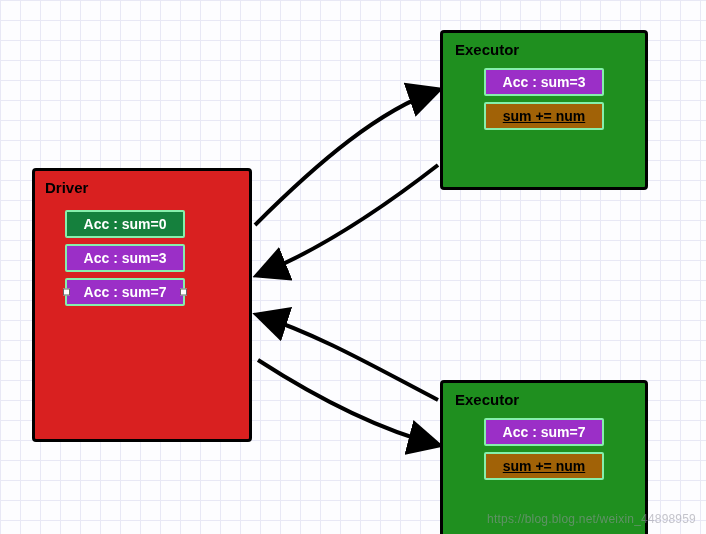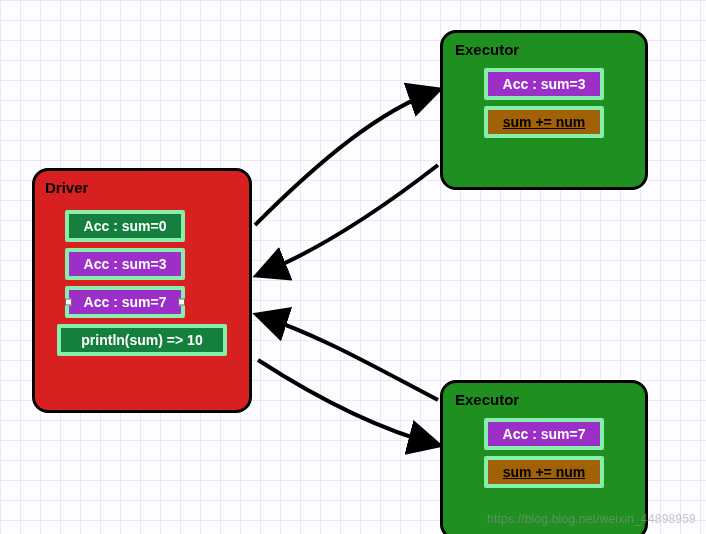--- a/index.html
+++ b/index.html
@@ -11,27 +11,27 @@
     background: #fdfdff;
     background-image:
       linear-gradient(#e8e8f5 1px, transparent 1px),
       linear-gradient(90deg, #e8e8f5 1px, transparent 1px);
     background-size: 20px 20px;
     overflow: hidden;
   }
   .box {
     position: absolute;
     border: 3px solid #000;
-    border-radius: 16px;
+    border-radius: 4px;
   }
   .driver {
     left: 32px;
     top: 168px;
     width: 220px;
-    height: 245px;
+    height: 274px;
     background: #d92020;
     padding: 8px 10px 10px 10px;
   }
   .driver-title {
     color: #000;
     font-weight: bold;
     font-size: 15px;
     margin-bottom: 14px;
   }
   .executor {
@@ -42,21 +42,21 @@
   }
   .exec1 { left: 440px; top: 30px; }
   .exec2 { left: 440px; top: 380px; }
   .exec-title {
     color: #000;
     font-weight: bold;
     font-size: 15px;
     margin-bottom: 10px;
   }
   .chip {
-    border: 4px solid #86efac;
+    border: 2px solid #86efac;
     border-radius: 2px;
     color: #fff;
     font-weight: bold;
     font-size: 14px;
     padding: 4px 8px;
     margin: 6px auto;
     text-align: center;
     width: fit-content;
     min-width: 120px;
   }
@@ -110,21 +110,20 @@
   <path d="M258,360 C320,400 380,430 438,445" fill="none" stroke="#000" stroke-width="4" marker-end="url(#ah)"></path>
 
   <path d="M438,400 C380,370 320,335 258,315" fill="none" stroke="#000" stroke-width="4" marker-end="url(#ah)"></path>
 </svg>
 
 <div class="box driver">
   <div class="driver-title">Driver</div>
   <div class="chip chip-blue chip-left">Acc : sum=0</div>
   <div class="chip chip-purple chip-left">Acc : sum=3</div>
   <div class="chip chip-purple chip-left handles">Acc : sum=7</div>
-  <div class="chip chip-blue chip-wide">println(sum) =&gt; 10</div>
 </div>
 
 <div class="box executor exec1">
   <div class="exec-title">Executor</div>
   <div class="chip chip-purple">Acc : sum=3</div>
   <div class="chip chip-white">sum += num</div>
 </div>
 
 <div class="box executor exec2">
   <div class="exec-title">Executor</div>

